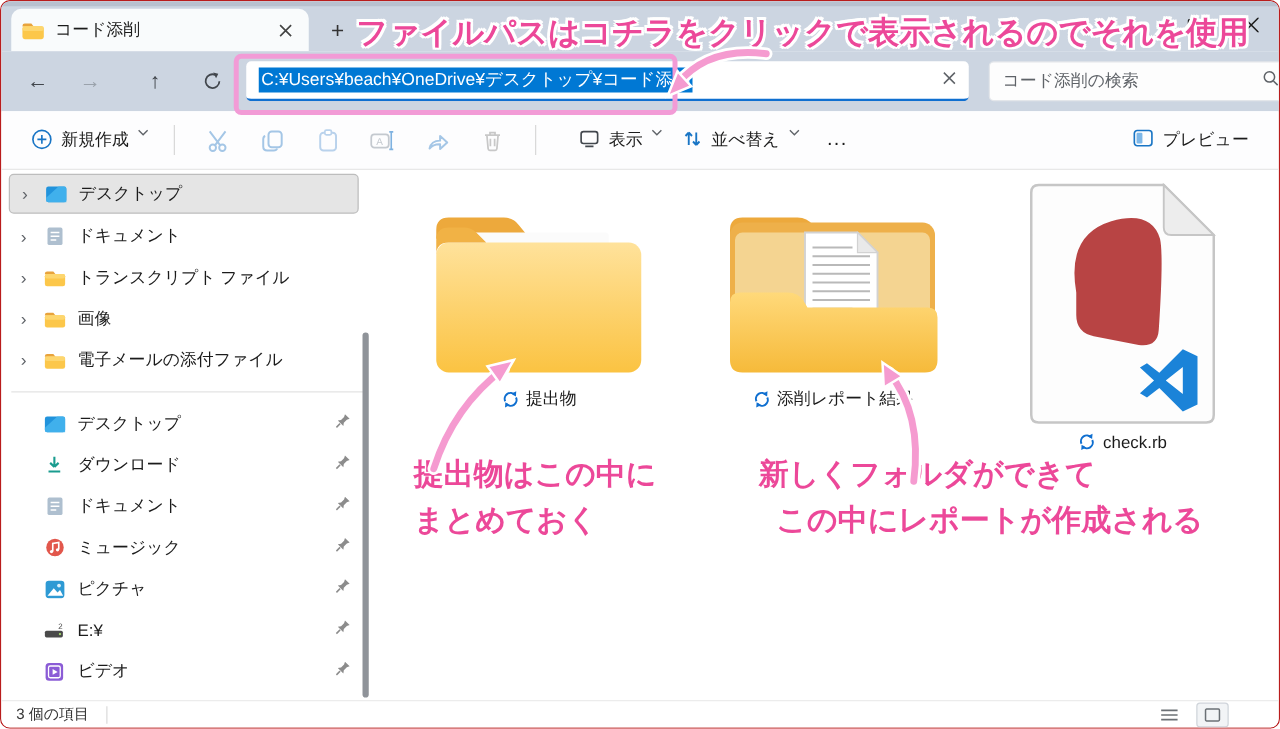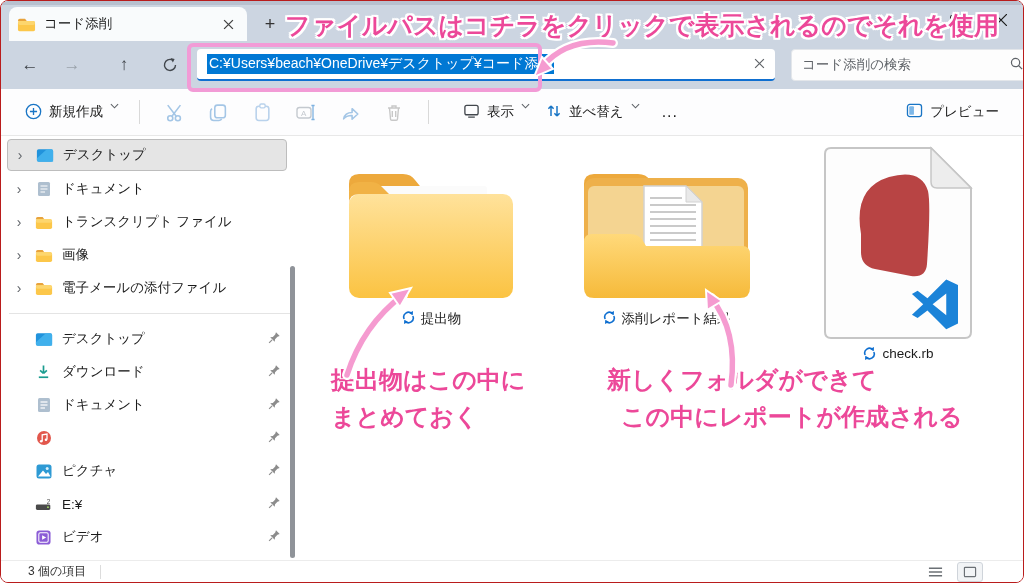--- a/index.html
+++ b/index.html
@@ -38,24 +38,24 @@
   .side-row.selected{background:#e5e5e5;border:1px solid #bdbdbd;}
   .chev{width:12px;font-size:14px;color:#5f6368;text-align:center;flex:none;}
   .no-chev{width:12px;flex:none;}
   .side-icon{width:19px;height:19px;flex:none;display:flex;align-items:center;justify-content:center;}
   .side-label{font-size:13.5px;color:#1b1b1b;white-space:nowrap;overflow:hidden;flex:1;}
   .pin{margin-left:auto;flex:none;}
   .side-divider{height:1px;background:#e4e4e4;margin:10px 10px 10px 8px;}
   .side-scroll{position:absolute;right:6px;top:130px;width:5px;height:292px;background:#8f9399;border-radius:3px;}
   
   .file-item{position:absolute;display:flex;flex-direction:column;align-items:center;}
-  .file-label{display:flex;gap:5px;font-size:13.5px;color:#1b1b1b;margin-top:6px;white-space:nowrap;}
+  .file-label{display:flex;align-items:center;gap:5px;font-size:13.5px;color:#1b1b1b;margin-top:6px;white-space:nowrap;}
   
   .statusbar{position:absolute;left:0;top:559px;width:100%;height:22px;background:#fff;border-top:1px solid #ececec;display:flex;align-items:center;padding:0 12px;box-sizing:border-box;}
-  .status-count{font-size:12px;color:#333;margin-left:15px;}
+  .status-count{font-size:12px;color:#333;}
   .status-sep{width:1px;height:14px;background:#dcdcdc;margin-left:14px;}
   .status-views{margin-left:auto;display:flex;gap:10px;align-items:center;margin-right:28px;}
   .status-viewbtn{width:24px;height:18px;display:flex;align-items:center;justify-content:center;border-radius:3px;}
   .status-viewbtn.active{border:1px solid #cfd4da;background:#f2f4f6;}
   
   .anno-layer{position:absolute;inset:0;pointer-events:none;z-index:50;}
   .anno-text{position:absolute;font-weight:bold;color:#ec4899;
     text-shadow:-2px -2px 0 #fff,2px -2px 0 #fff,-2px 2px 0 #fff,2px 2px 0 #fff,0 -2px 0 #fff,0 2px 0 #fff,-2px 0 0 #fff,2px 0 0 #fff;}
   .anno-top{left:284px;top:8px;font-size:25px;white-space:nowrap;}
   .anno-left{left:330px;top:360px;font-size:24px;line-height:37px;}
@@ -328,20 +328,21 @@
       <div class="side-row">
         <span class="no-chev"></span>
         <span class="side-icon">
           <svg width="16" height="16" viewBox="0 0 16 16">
               <circle cx="8" cy="8" r="7" fill="#e2574c"></circle>
               <path d="M6.2 11.2 V4.8 L11 4 v5.6" fill="none" stroke="#fff" stroke-width="1.3"></path>
               <circle cx="5.2" cy="11.2" r="1.3" fill="#fff"></circle>
               <circle cx="10" cy="9.8" r="1.3" fill="#fff"></circle>
             </svg>
         </span>
+        <span class="side-label">ミュージック</span>
         <span class="pin"><svg width="13" height="13" viewBox="0 0 14 14">
               <path d="M8.6 1.4 L12.6 5.4 L10.2 6.2 L7.6 8.8 L7.2 11.6 L2.4 6.8 L5.2 6.4 L7.8 3.8 Z" fill="#8c8c8c"></path>
               <line x1="1.2" y1="12.8" x2="4.4" y2="9.6" stroke="#8c8c8c" stroke-width="1.3"></line>
             </svg></span>
       </div>
 
       <div class="side-row">
         <span class="no-chev"></span>
         <span class="side-icon">
           <svg width="16" height="15" viewBox="0 0 16 15">

